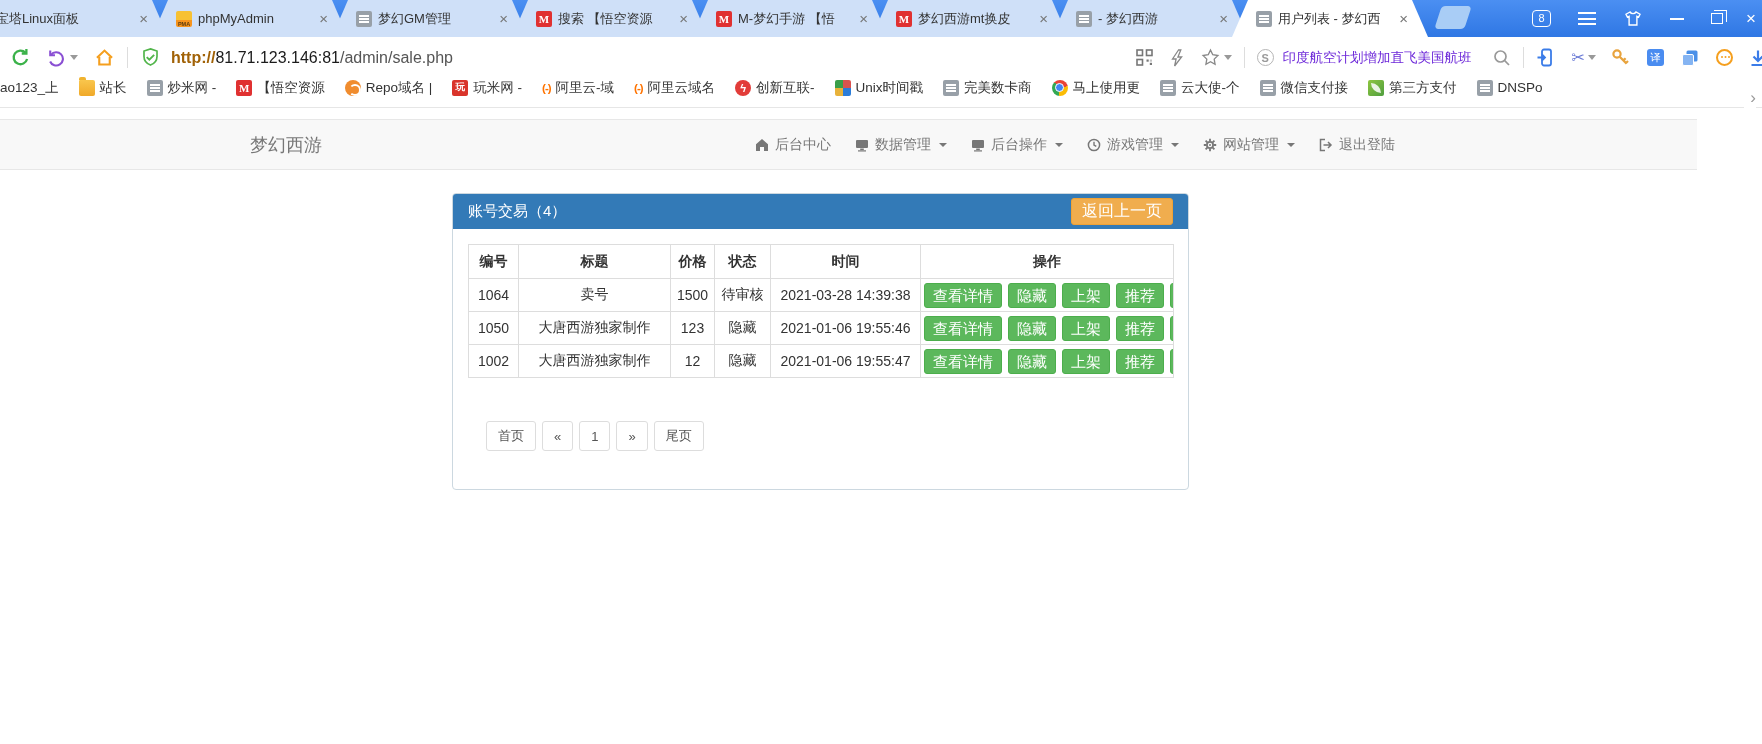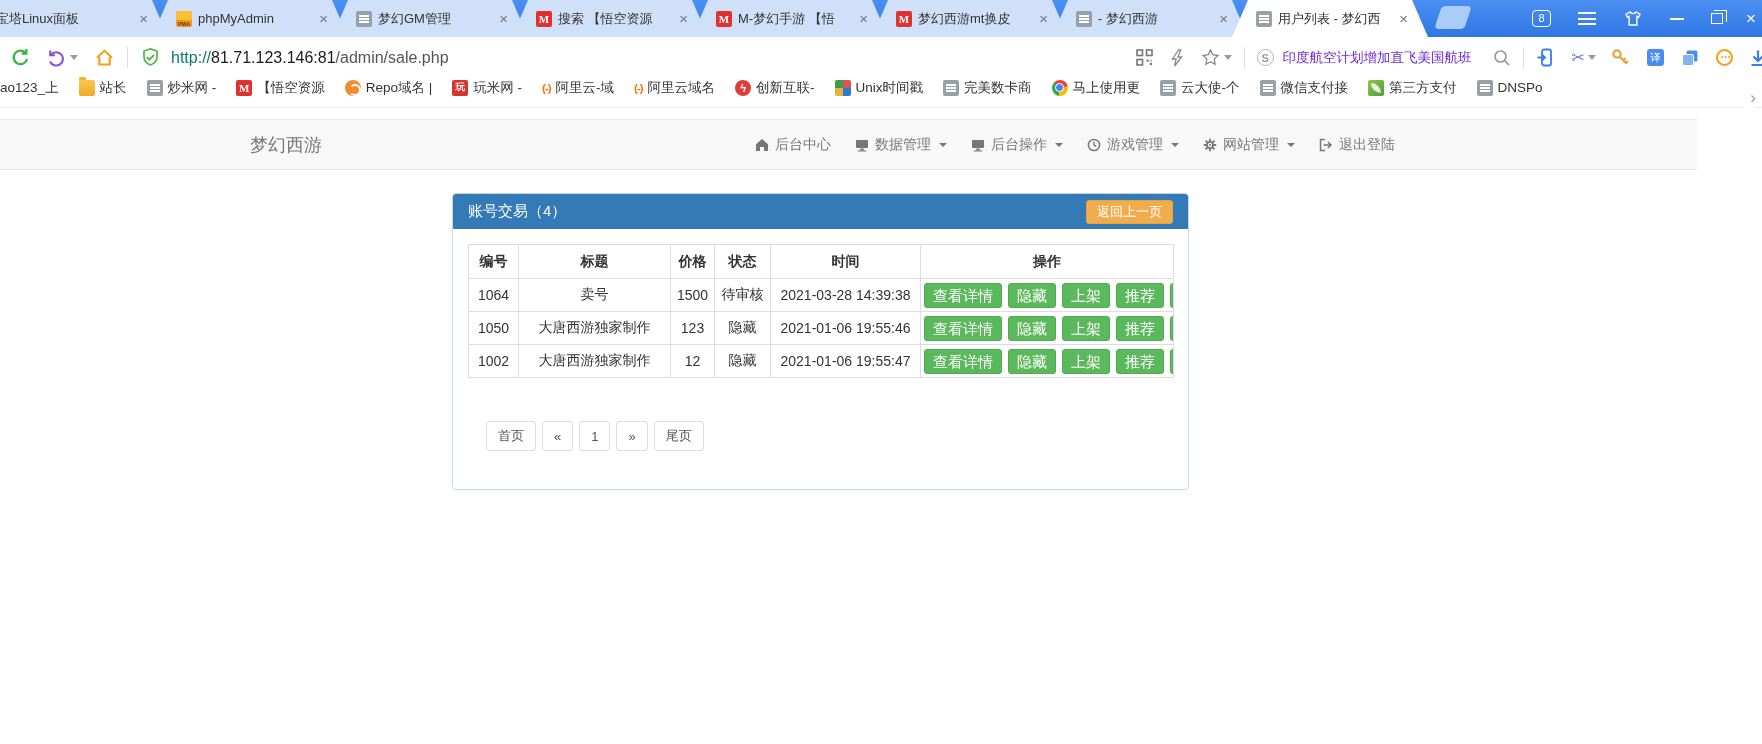--- a/index.html
+++ b/index.html
@@ -42,21 +42,21 @@
   .closex{font-size:17px;line-height:1;margin-left:-4px;}
 
   
   .addrbar{position:absolute;top:37px;left:0;width:1762px;height:41px;background:#fff;
     display:flex;align-items:center;padding-left:10px;}
   .aico{display:inline-flex;align-items:center;justify-content:center;flex:none;}
   .sep{width:1px;height:22px;background:#ddd;margin:0 12px;flex:none;}
   .caret{width:0;height:0;border-left:4px solid transparent;border-right:4px solid transparent;
     border-top:5px solid #999;margin-left:4px;flex:none;}
   .url{font-size:16px;margin-left:10px;white-space:nowrap;}
-  .url .scheme{color:#0f766e;} .url .host{color:#1b1b1b;} .url .path{color:#555;}
+  .url .scheme{color:#a16207;font-weight:bold;} .url .host{color:#1b1b1b;} .url .path{color:#555;}
   .addr-right{position:absolute;right:0;top:0;height:41px;display:flex;align-items:center;}
   .sogou{width:17px;height:17px;border:1.5px solid #b5b5b5;border-radius:50%;color:#9a9a9a;
     font-size:11px;font-weight:bold;display:inline-flex;align-items:center;justify-content:center;flex:none;}
   .searchtxt{font-size:13.5px;color:#6d28d9;margin:0 8px 0 9px;white-space:nowrap;
     width:202px;overflow:hidden;}
   .yibox{width:17px;height:17px;background:#4a8cf0;border-radius:3px;color:#fff;font-size:10.5px;
     display:inline-flex;align-items:center;justify-content:center;flex:none;}
   .dots{width:17px;height:17px;border:2px solid #f59f1e;border-radius:50%;position:relative;flex:none;}
   .dots::after{content:"";position:absolute;left:2.5px;top:5px;width:2px;height:2px;border-radius:50%;
     background:#f59f1e;box-shadow:3.5px 0 0 #f59f1e,7px 0 0 #f59f1e;}
@@ -102,21 +102,21 @@
   .ncaret{width:0;height:0;border-left:4px solid transparent;border-right:4px solid transparent;
     border-top:4px solid #777;margin-left:2px;}
 
   
   .panel{position:absolute;left:452px;top:193px;width:737px;background:#fff;
     border:1px solid #ccd8e0;border-radius:4px;}
   .panel-head{height:35px;background:#337ab7;border-radius:3px 3px 0 0;
     display:flex;align-items:center;padding:0 15px;}
   .panel-title{color:#fff;font-size:15px;}
   .back-btn{margin-left:auto;background:#f0ad4e;border:1px solid #eea236;color:#fff;
-    font-size:13px;padding:2px 10px;border-radius:3px;cursor:pointer;}
+    font-size:16px;padding:2px 10px;border-radius:3px;cursor:pointer;}
   .panel-body{padding:15px 15px 38px;}
   table.grid{border-collapse:collapse;table-layout:fixed;width:705px;font-size:14px;color:#333;}
   .grid th,.grid td{border:1px solid #ddd;text-align:center;overflow:hidden;white-space:nowrap;}
   .grid th{height:34px;font-weight:bold;}
   .grid td{height:33px;}
   .abtn{display:inline-block;background:#5cb85c;border:1px solid #4cae4c;color:#fff;
     font-size:15px;line-height:1;padding:4px 8px;border-radius:3px;margin:0 3px;cursor:pointer;}
   .pager{margin-top:43px;margin-left:18px;display:flex;gap:6px;}
   .pg{min-width:28px;height:30px;padding:0 11px;border:1px solid #ddd;border-radius:3px;
     font-size:13px;color:#555;background:#fff;display:inline-flex;align-items:center;

